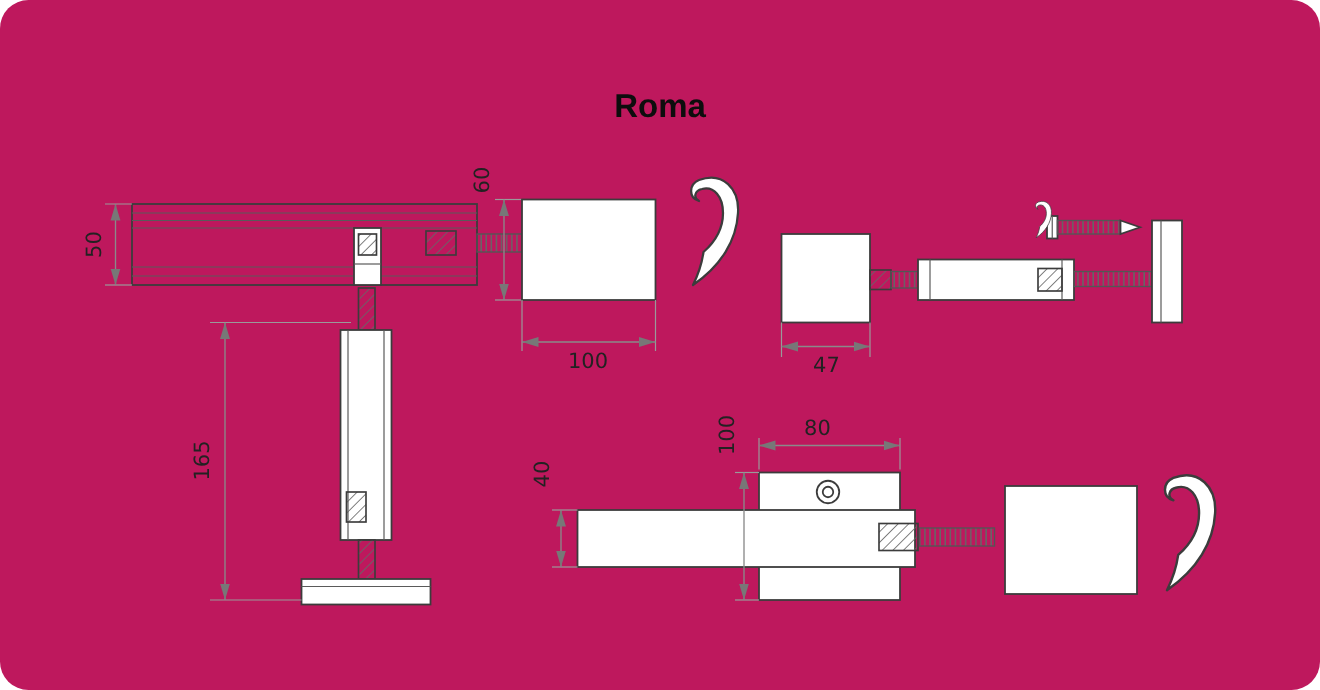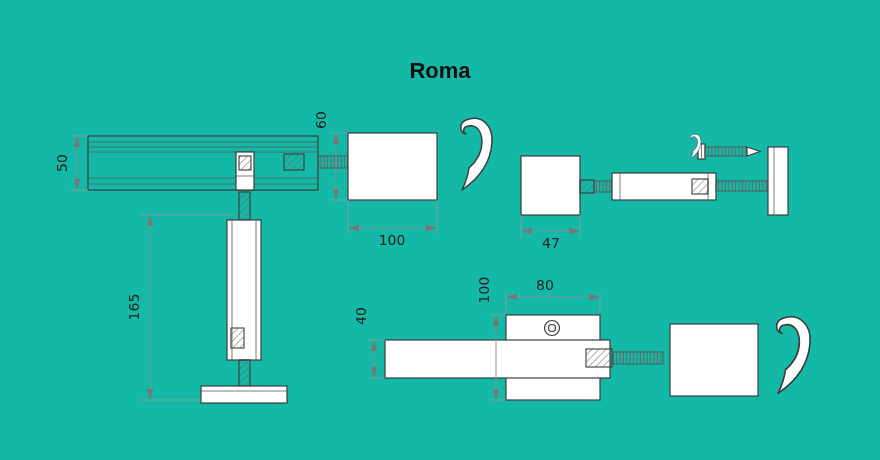--- a/index.html
+++ b/index.html
@@ -1,17 +1,17 @@
 <!DOCTYPE html>
 <html><head>
 <meta charset="utf-8">
 <style>
   html,body{margin:0;padding:0;background:#fff;}
-  .page{width:880px;height:460px;position:relative;background:#14b8a6;overflow:hidden;
-        font-family:"Liberation Sans", sans-serif;}
+  .page{width:880px;height:460px;position:relative;background:#be185d;overflow:hidden;
+        font-family:"Liberation Sans", sans-serif;border-radius:19px;}
   svg{display:block;}
   .outline{fill:none;stroke:#3c3c3c;stroke-width:1.2;}
   .thin{fill:none;stroke:#5a5a5a;stroke-width:0.8;}
   .whitebox{fill:#ffffff;stroke:#3c3c3c;stroke-width:1.2;}
   .hatchbox{fill:url(#hatch);stroke:#3c3c3c;stroke-width:1.1;}
   .thrbox{fill:url(#thr);stroke:#555;stroke-width:0.9;}
   .dim{stroke:#8a8a8a;stroke-width:0.9;fill:none;}
   .ext{stroke:#9a9a9a;stroke-width:0.8;fill:none;}
   text.dimtxt{font-family:"DejaVu Sans", sans-serif;font-size:14px;fill:#222;}
   text.titletxt{font-family:"Liberation Sans", sans-serif;font-size:22px;font-weight:bold;fill:#0d0d0d;}

